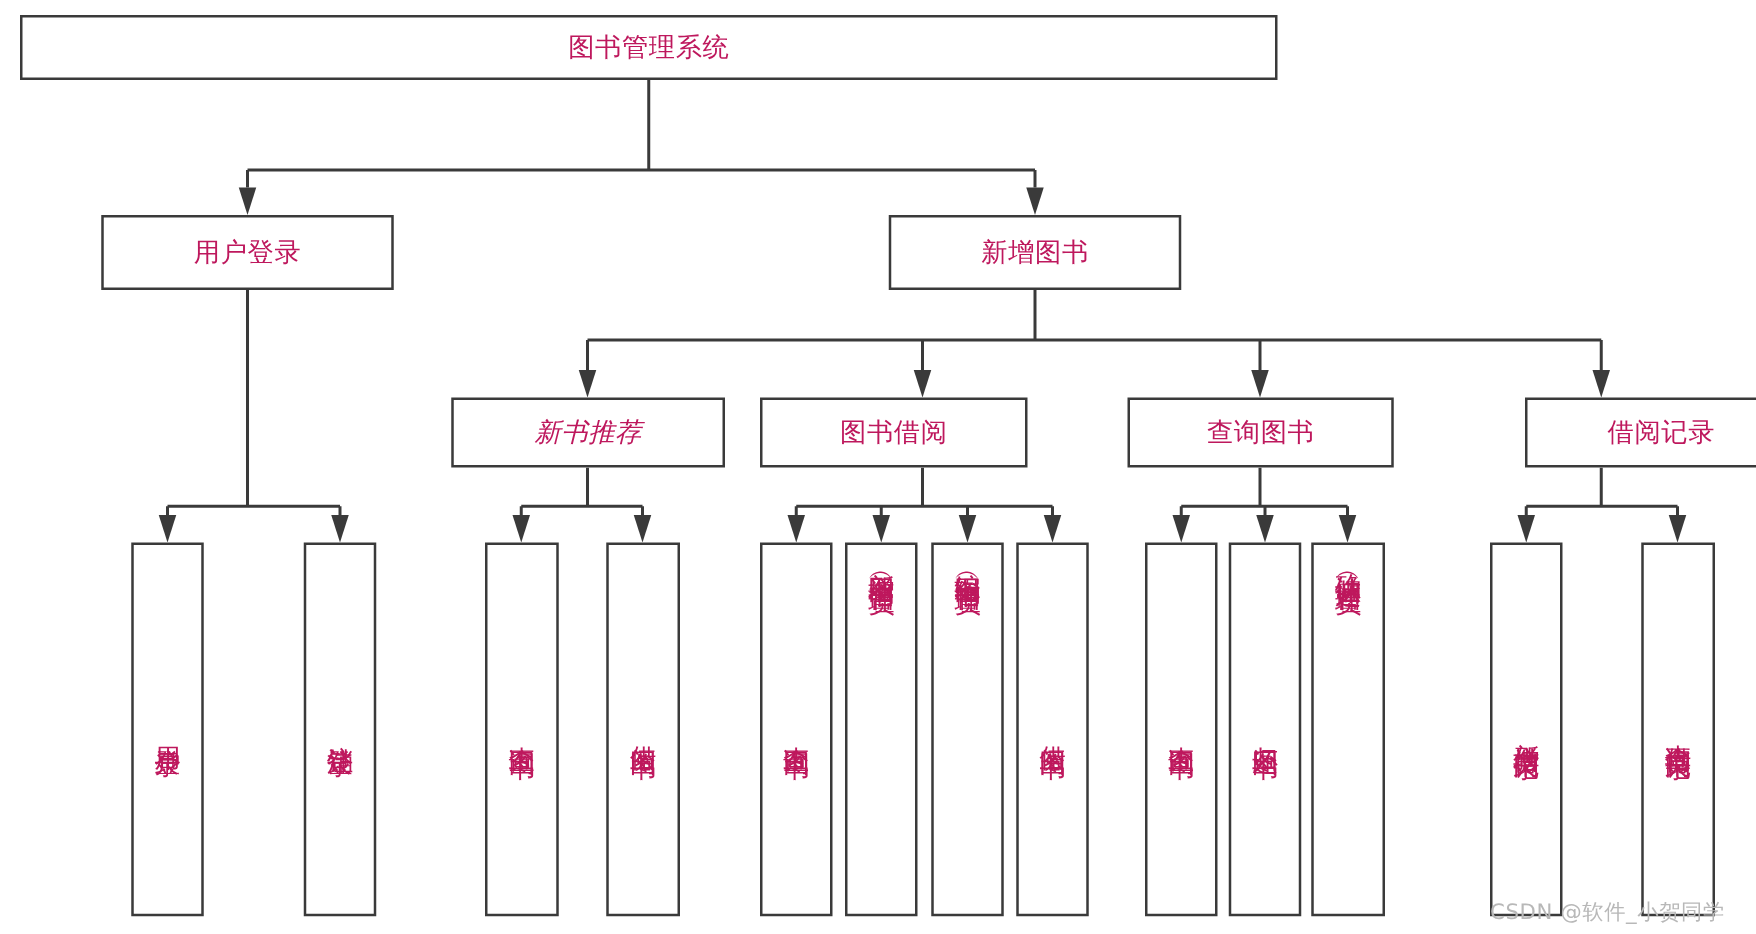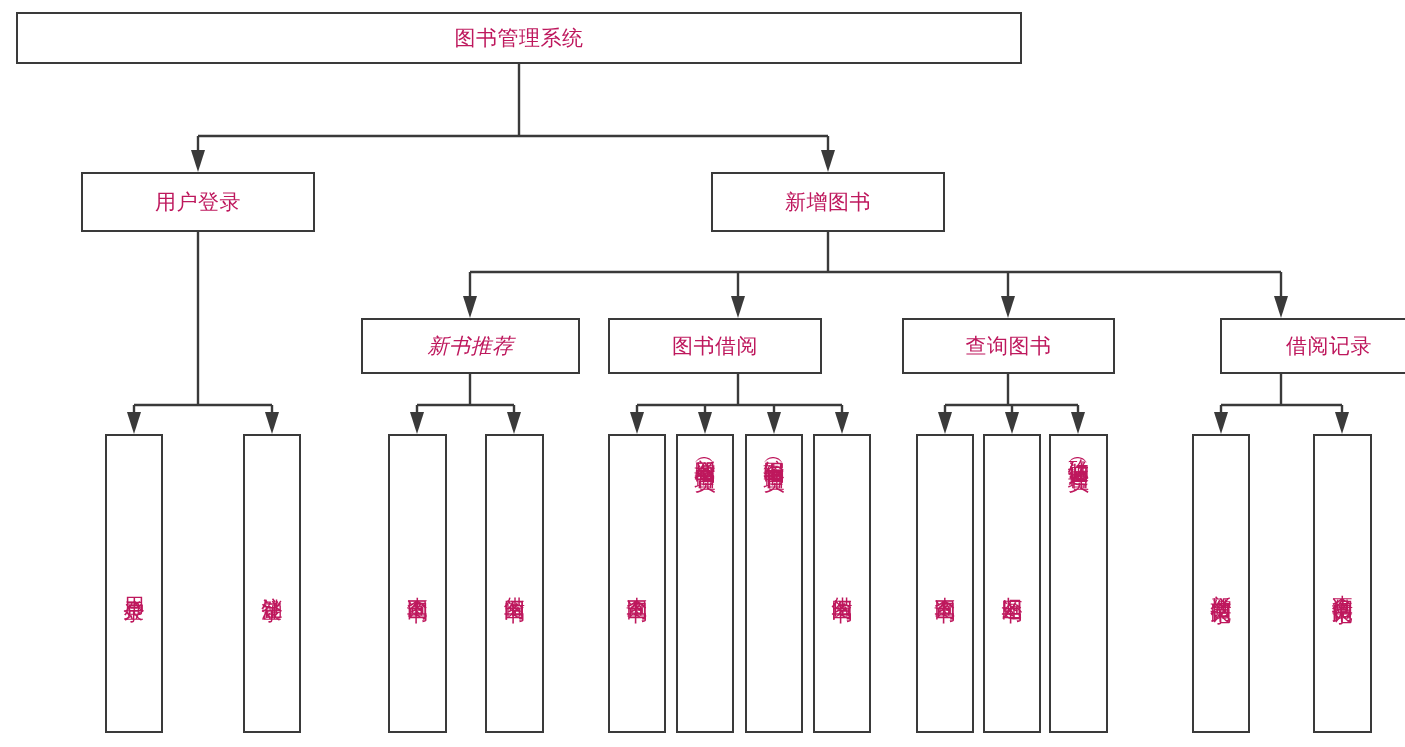--- a/index.html
+++ b/index.html
@@ -177,13 +177,14 @@
       <div class="node vertical" style="left: 1049px; top: 434px; width: 59px; height: 299px;">
         <span class="node-label">确认归还（管理员）</span>
       </div>
       <div class="node vertical mid" style="left: 1192px; top: 434px; width: 58px; height: 299px;">
         <span class="node-label">新增借阅记录</span>
       </div>
       <div class="node vertical mid" style="left: 1313px; top: 434px; width: 59px; height: 299px;">
         <span class="node-label">查询借阅记录</span>
       </div>
     </div>
+  <div class="watermark" style="left: 1192px; top: 718px;">CSDN @软件_小贺同学</div>
 </div>
 
 </body></html>

